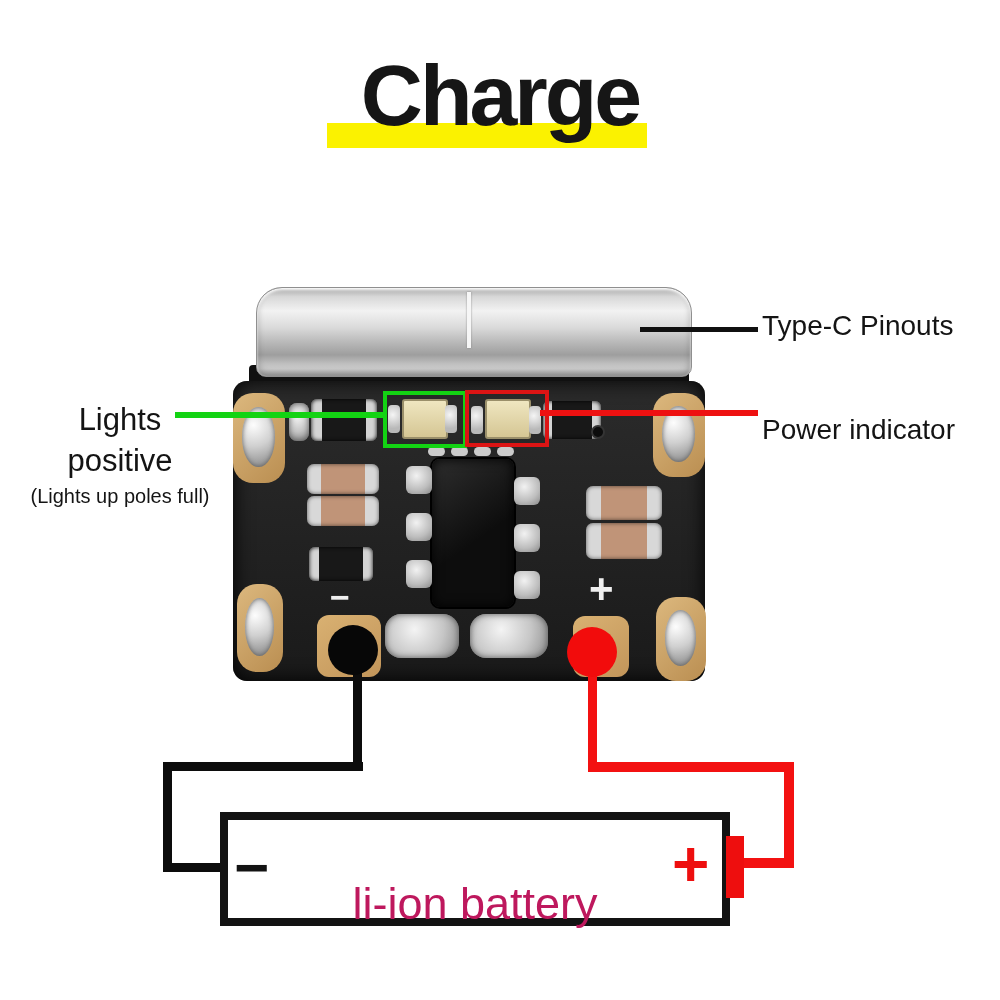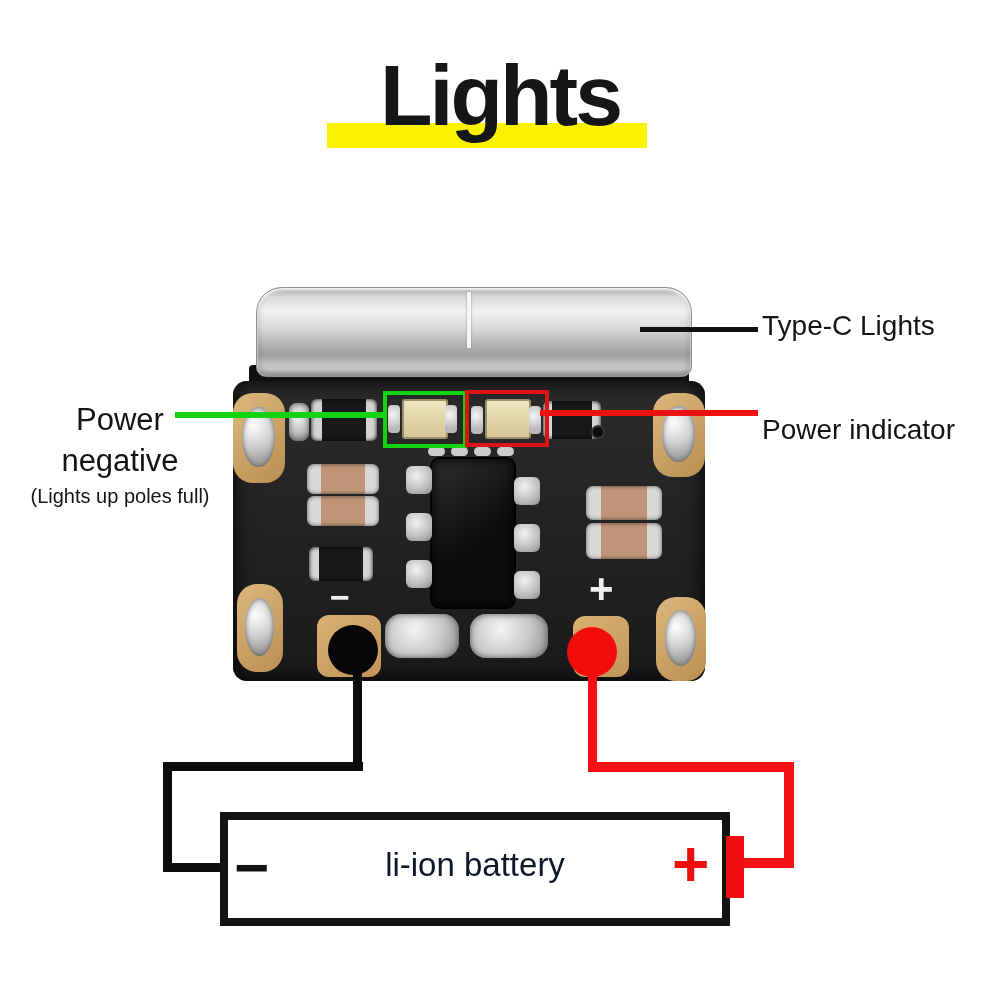--- a/index.html
+++ b/index.html
@@ -47,31 +47,31 @@
   .charge-note{font-size:20px;line-height:30px;}
   
   .wb{background:#0c0c0c;}
   .wr{background:#f31111;}
   .dot{width:50px;height:50px;border-radius:50%;}
   
   .battery{left:220px;top:812px;width:510px;height:114px;box-sizing:border-box;
            border:8px solid #131313;background:#ffffff;}
   .nub{left:726px;top:836px;width:18px;height:62px;background:#ee0e0e;}
   .bat-minus{left:234px;top:838px;font-size:60px;font-weight:bold;line-height:60px;color:#131313;}
-  .bat-label{left:220px;top:846px;width:510px;text-align:center;font-size:33px;color:#0f172a;}
+  .bat-label{left:220px;top:878px;width:510px;text-align:center;font-size:45px;color:#be185d;}
   .bat-plus{left:672px;top:832px;font-size:64px;font-weight:bold;line-height:64px;color:#ee0e0e;}
   .warning{left:0;top:940px;width:1000px;text-align:center;font-size:27px;font-weight:500;color:#e9182b;}
 </style>
 </head>
 <body>
 
 <div id="stage">
 
   <div class="abs title-hl"></div>
-  <h1 class="abs title">Lights</h1>
+  <h1 class="abs title">Charge</h1>
 
   <div class="abs conn-gap"></div>
   <div class="abs conn">
     <div class="abs seam"></div>
   </div>
 
   <div class="abs board"></div>
 
   <div class="abs gold" style="left:233px;top:393px;width:52px;height:90px;">
       <div class="sol"></div>
@@ -125,25 +125,25 @@
   <div class="abs ledbox" style="left:465px;top:390px;width:76px;height:49px;border-color:#dc1414;">
     <div class="led-sol" style="left:2px;top:12px;"></div>
     <div class="led-body" style="left:16px;top:5px;"></div>
     <div class="led-sol" style="left:60px;top:12px;"></div>
   </div>
 
   <div class="abs ln" style="left:640px;top:327px;width:118px;height:5px;background:#101010;"></div>
   <div class="abs ln" style="left:540px;top:410px;width:218px;background:#ee1111;"></div>
   <div class="abs ln" style="left:175px;top:412px;width:209px;background:#13d313;"></div>
 
-  <span class="abs lbl" style="left:762px;top:309px;">Type-C Lights</span>
+  <span class="abs lbl" style="left:762px;top:309px;">Type-C Pinouts</span>
   <span class="abs lbl" style="left:762px;top:413px;">Power indicator</span>
   <div class="abs charge-block">
-    <div class="charge-main">Power</div>
-    <div class="charge-main">negative</div>
+    <div class="charge-main">Lights</div>
+    <div class="charge-main">positive</div>
     <div class="charge-note">(Lights up poles full)</div>
   </div>
 
   <div class="abs wb" style="left:353px;top:650px;width:9px;height:121px;"></div>
   <div class="abs wb" style="left:163px;top:762px;width:200px;height:9px;"></div>
   <div class="abs wb" style="left:163px;top:762px;width:9px;height:110px;"></div>
   <div class="abs wb" style="left:163px;top:863px;width:66px;height:9px;"></div>
   <div class="abs wr" style="left:588px;top:650px;width:9px;height:122px;"></div>
   <div class="abs wr" style="left:588px;top:762px;width:206px;height:10px;"></div>
   <div class="abs wr" style="left:784px;top:762px;width:10px;height:106px;"></div>

